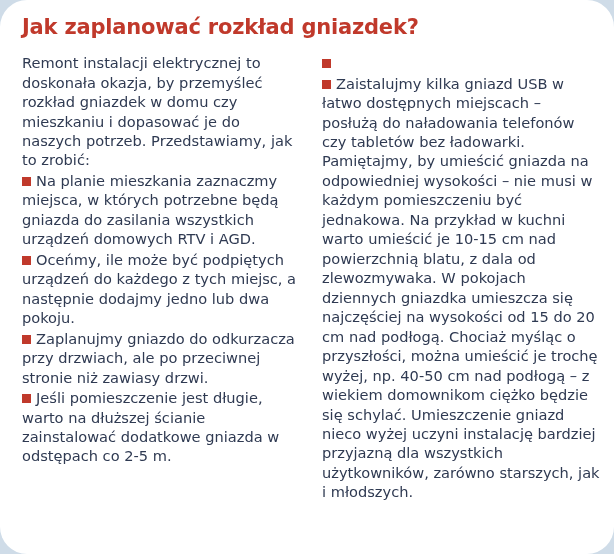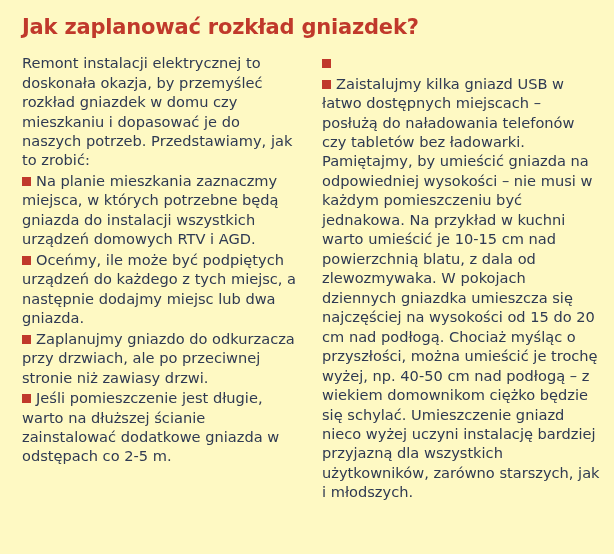--- a/index.html
+++ b/index.html
@@ -12,21 +12,22 @@
     background: #cfdce8;
     font-family: "DejaVu Sans", sans-serif;
     overflow: hidden;
   }
   .page {
     position: relative;
     width: 614px;
     height: 554px;
     box-sizing: border-box;
     padding: 16px 18px 8px 22px;
-    background: #fef9c3;
+    background: #ffffff;
+    border-radius: 27px;
   }
   .title {
     color: #c0392b;
     font-size: 21px;
     font-weight: bold;
     letter-spacing: -0.2px;
     margin: 0 0 14px 0;
     line-height: 1.1;
   }
   .columns {
@@ -64,23 +65,23 @@
 <div class="page">
 
   <h1 class="title">Jak zaplanować rozkład gniazdek?</h1>
 
   <div class="columns">
 
     <div class="col">
 
       <p class="para"><span>Remont instalacji elektrycznej to doskonała okazja, by przemyśleć rozkład gniazdek w domu czy mieszkaniu i dopasować je do naszych potrzeb. Przedstawiamy, jak to zrobić:</span></p>
 
-      <p class="para bulleted"><span class="bullet"></span><span>Na planie mieszkania zaznaczmy miejsca, w których potrzebne będą gniazda do instalacji wszystkich urządzeń domowych RTV i AGD.</span></p>
+      <p class="para bulleted"><span class="bullet"></span><span>Na planie mieszkania zaznaczmy miejsca, w których potrzebne będą gniazda do zasilania wszystkich urządzeń domowych RTV i AGD.</span></p>
 
-      <p class="para bulleted"><span class="bullet"></span><span>Oceńmy, ile może być podpiętych urządzeń do każdego z tych miejsc, a następnie dodajmy miejsc lub dwa gniazda.</span></p>
+      <p class="para bulleted"><span class="bullet"></span><span>Oceńmy, ile może być podpiętych urządzeń do każdego z tych miejsc, a następnie dodajmy jedno lub dwa pokoju.</span></p>
 
 
       <p class="para bulleted"><span class="bullet"></span><span>Zaplanujmy gniazdo do odkurzacza przy drzwiach, ale po przeciwnej stronie niż zawiasy drzwi.</span></p>
 
       <p class="para bulleted"><span class="bullet"></span><span>Jeśli pomieszczenie jest długie, warto na dłuższej ścianie zainstalować dodatkowe gniazda w odstępach co 2-5 m.</span></p>
 
     </div>
 
     <div class="col">
 

